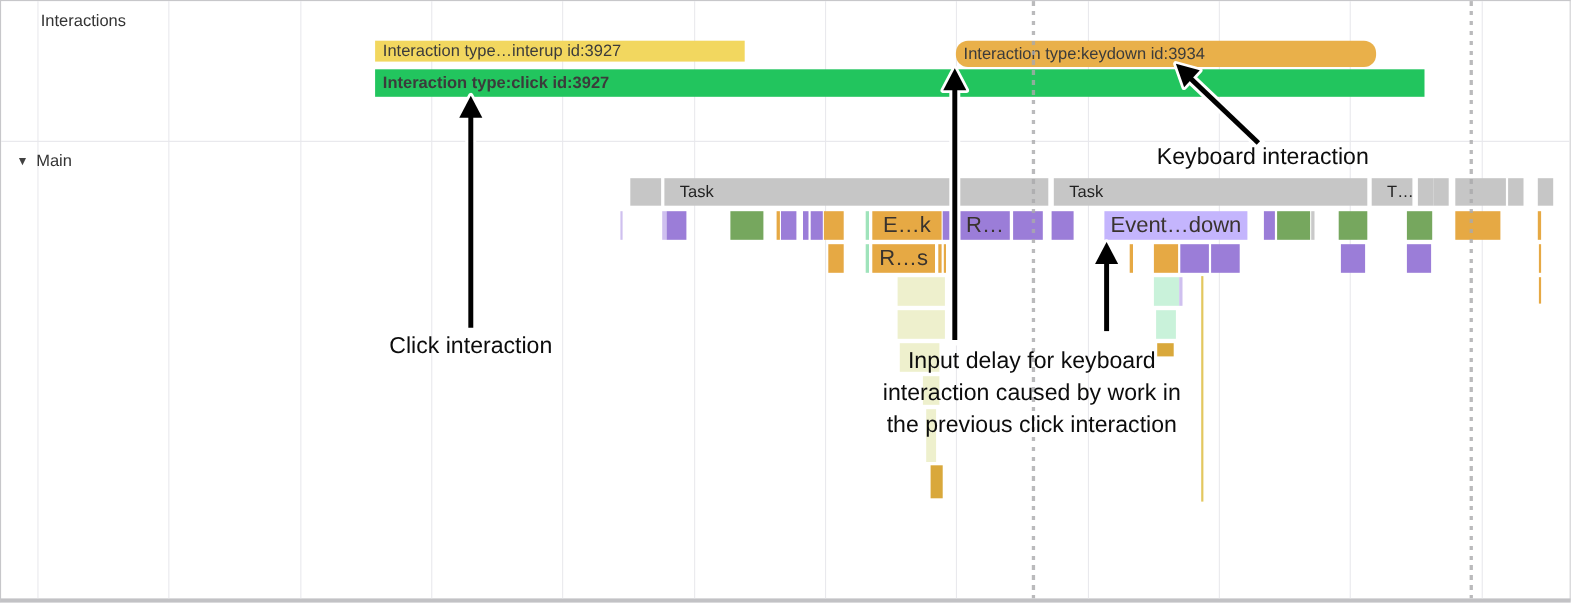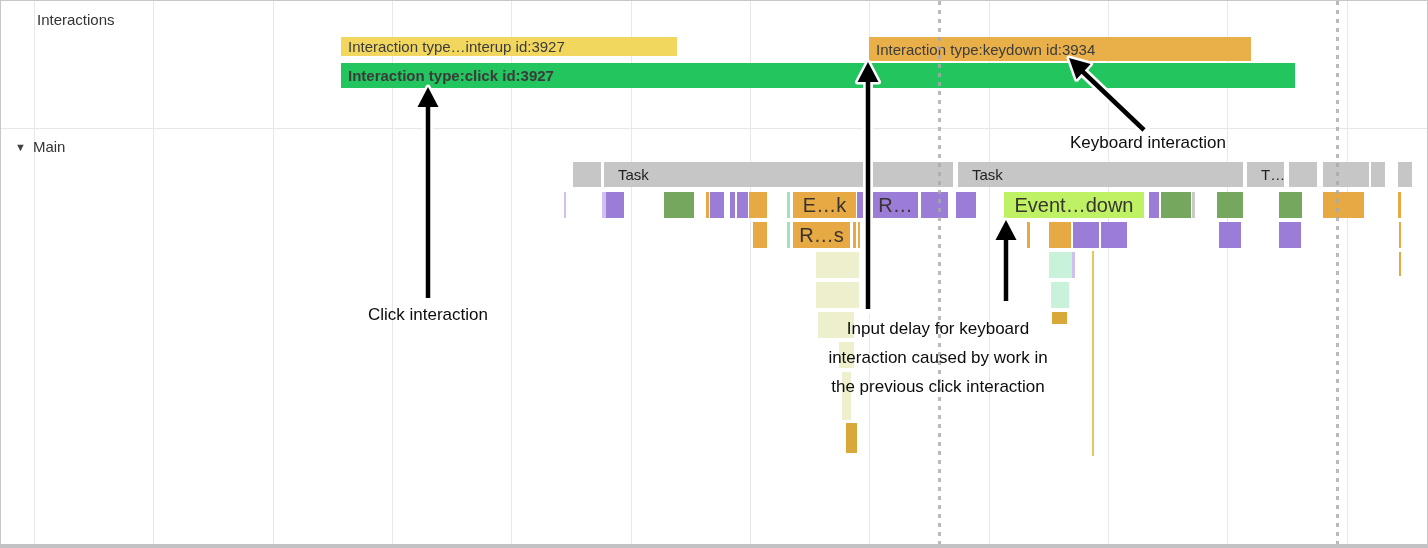--- a/index.html
+++ b/index.html
@@ -22,21 +22,21 @@
     position:absolute; display:flex; align-items:center; padding:0 7px;
     font-size:15px; color:#3b3b3b; white-space:nowrap; overflow:hidden; box-sizing:border-box;
   }
   .block {
     position:absolute; box-sizing:border-box; display:flex; align-items:center;
     justify-content:center; font-size:20px; color:#39332e; white-space:nowrap; overflow:hidden;
   }
   .block.task { justify-content:flex-start; padding-left:14px; color:#222; font-size:15px; }
   .annot {
     position:absolute; transform:translateX(-50%); text-align:center;
-    color:#0c0c0c; font-size:17px; line-height:29px; white-space:nowrap;
+    color:#0c0c0c; font-size:21px; line-height:29px; white-space:nowrap;
   }
   .annot span { display:block; }
   svg.arrows { position:absolute; left:0; top:0; pointer-events:none; }
   .casing { stroke:#ffffff; stroke-width:10; stroke-linecap:square; }
   .shaft  { stroke:#000000; stroke-width:4.5; stroke-linecap:butt; }
   .headc  { fill:#ffffff; stroke:#ffffff; stroke-width:5; stroke-linejoin:round; }
   .head   { fill:#000000; }
 </style>
 </head>
 <body>
@@ -61,21 +61,21 @@
   <div class="separator"></div>
 
   <div class="track-label" style="left:36px; top:10px;">Interactions</div>
 
   <div class="track-label" style="left:14px; top:137px;">
     <span class="tri">▼</span><span>Main</span>
   </div>
 
   <div id="bar-layer" class="layer">
       <div class="bar" style="left: 340px; top: 36px; width: 336px; height: 19px; background: rgb(242, 215, 95);">Interaction type…interup id:3927</div>
-      <div class="bar" style="left: 868px; top: 36px; width: 382px; height: 24px; background: rgb(233, 176, 74);">Interaction type:keydown id:3934</div>
+      <div class="bar" style="left: 868px; top: 36px; width: 382px; height: 24px; background: rgb(233, 176, 74); border-radius: 11px;">Interaction type:keydown id:3934</div>
       <div class="bar" style="left: 340px; top: 62px; width: 954px; height: 25px; background: #22c55e; font-weight: bold;">Interaction type:click id:3927</div>
     </div>
 
   <div id="block-layer" class="layer">
       <div class="block task" style="left: 572px; top: 161px; width: 28px; height: 25px; background: rgb(198, 198, 198);"></div>
       <div class="block task" style="left: 603px; top: 161px; width: 349px; height: 25px; background: rgb(198, 198, 198);">Task</div>
       <div class="block task" style="left: 957px; top: 161px; width: 285px; height: 25px; background: rgb(198, 198, 198);">Task</div>
       <div class="block task" style="left: 1246px; top: 161px; width: 37px; height: 25px; background: rgb(198, 198, 198);">T…</div>
       <div class="block task" style="left: 1288px; top: 161px; width: 12px; height: 25px; background: rgb(198, 198, 198);"></div>
       <div class="block task" style="left: 1302px; top: 161px; width: 10px; height: 25px; background: rgb(198, 198, 198);"></div>
@@ -90,21 +90,21 @@
       <div class="block" style="left: 709px; top: 191px; width: 14px; height: 26px; background: rgb(155, 125, 216);"></div>
       <div class="block" style="left: 729px; top: 191px; width: 5px; height: 26px; background: rgb(155, 125, 216);"></div>
       <div class="block" style="left: 736px; top: 191px; width: 11px; height: 26px; background: rgb(155, 125, 216);"></div>
       <div class="block" style="left: 748px; top: 191px; width: 18px; height: 26px; background: rgb(230, 169, 68);"></div>
       <div class="block" style="left: 786px; top: 191px; width: 3px; height: 26px; background: rgb(159, 227, 187);"></div>
       <div class="block" style="left: 792px; top: 191px; width: 63px; height: 26px; background: rgb(230, 169, 68);">E…k</div>
       <div class="block" style="left: 856px; top: 191px; width: 8px; height: 26px; background: rgb(155, 125, 216);"></div>
       <div class="block" style="left: 872px; top: 191px; width: 45px; height: 26px; background: rgb(155, 125, 216);">R…</div>
       <div class="block" style="left: 920px; top: 191px; width: 27px; height: 26px; background: rgb(155, 125, 216);"></div>
       <div class="block" style="left: 955px; top: 191px; width: 20px; height: 26px; background: rgb(155, 125, 216);"></div>
-      <div class="block" style="left: 1003px; top: 191px; width: 140px; height: 26px; background: #bef264;">Event…down</div>
+      <div class="block" style="left: 1003px; top: 191px; width: 130px; height: 26px; background: #c4b5fd;">Event…down</div>
       <div class="block" style="left: 1148px; top: 191px; width: 10px; height: 26px; background: rgb(155, 125, 216);"></div>
       <div class="block" style="left: 1160px; top: 191px; width: 30px; height: 26px; background: rgb(118, 167, 94);"></div>
       <div class="block" style="left: 1191px; top: 191px; width: 3px; height: 26px; background: rgb(201, 201, 201);"></div>
       <div class="block" style="left: 1216px; top: 191px; width: 26px; height: 26px; background: rgb(118, 167, 94);"></div>
       <div class="block" style="left: 1278px; top: 191px; width: 23px; height: 26px; background: rgb(118, 167, 94);"></div>
       <div class="block" style="left: 1322px; top: 191px; width: 41px; height: 26px; background: rgb(230, 169, 68);"></div>
       <div class="block" style="left: 1397px; top: 191px; width: 3px; height: 26px; background: rgb(230, 169, 68);"></div>
       <div class="block" style="left: 752px; top: 221px; width: 14px; height: 26px; background: rgb(230, 169, 68);"></div>
       <div class="block" style="left: 786px; top: 221px; width: 3px; height: 26px; background: rgb(159, 227, 187);"></div>
       <div class="block" style="left: 792px; top: 221px; width: 57px; height: 26px; background: rgb(230, 169, 68);">R…s</div>

